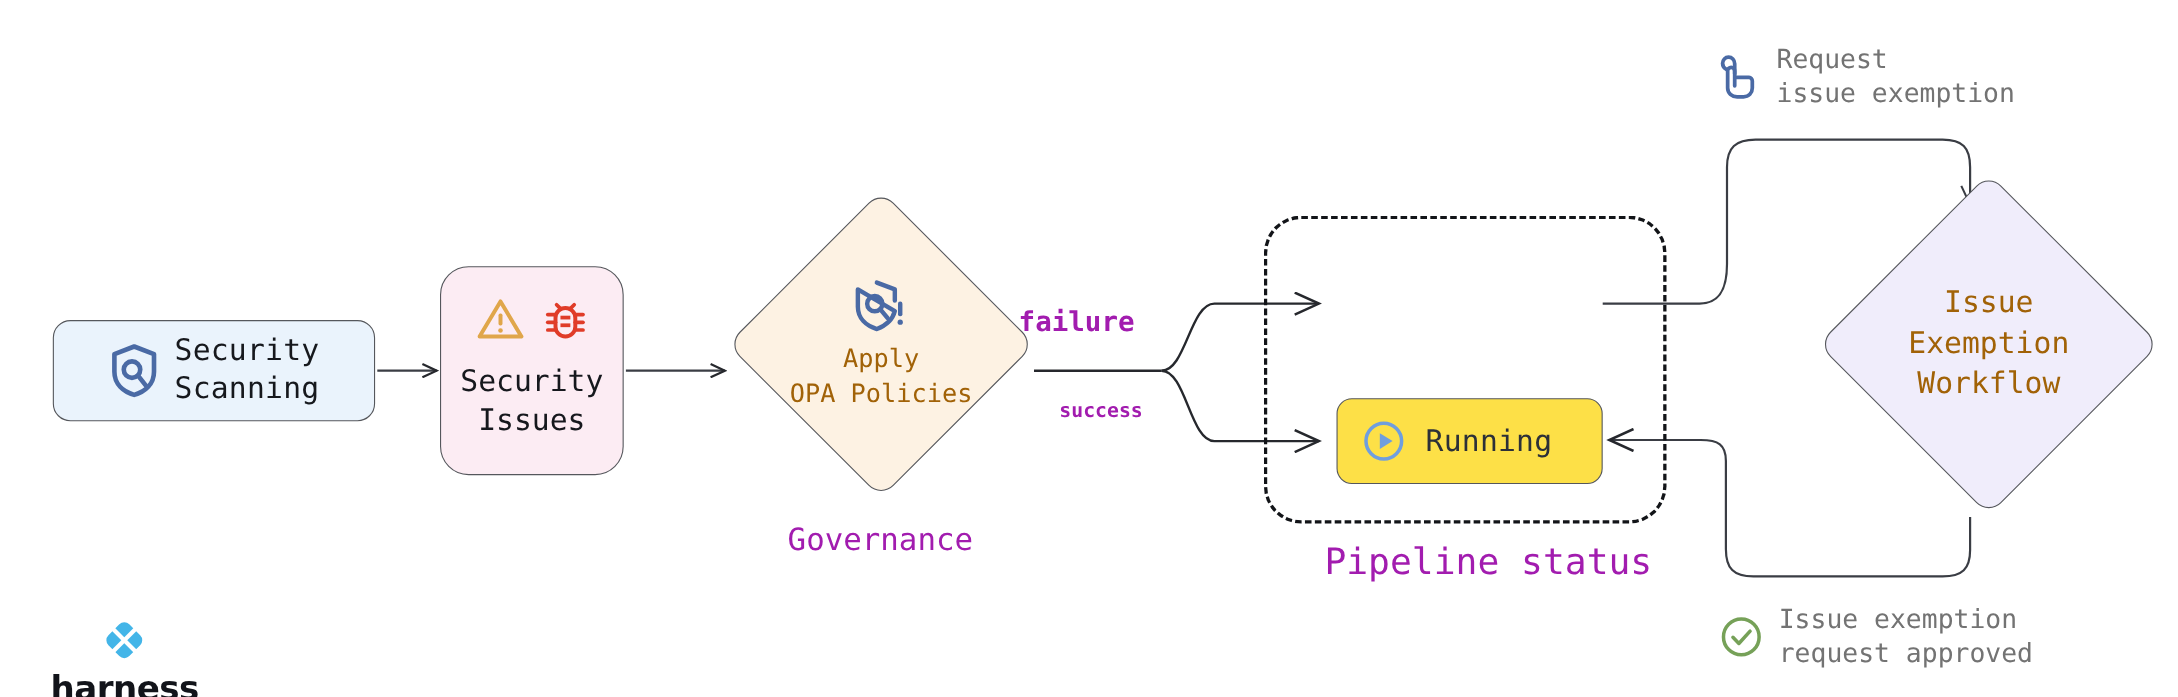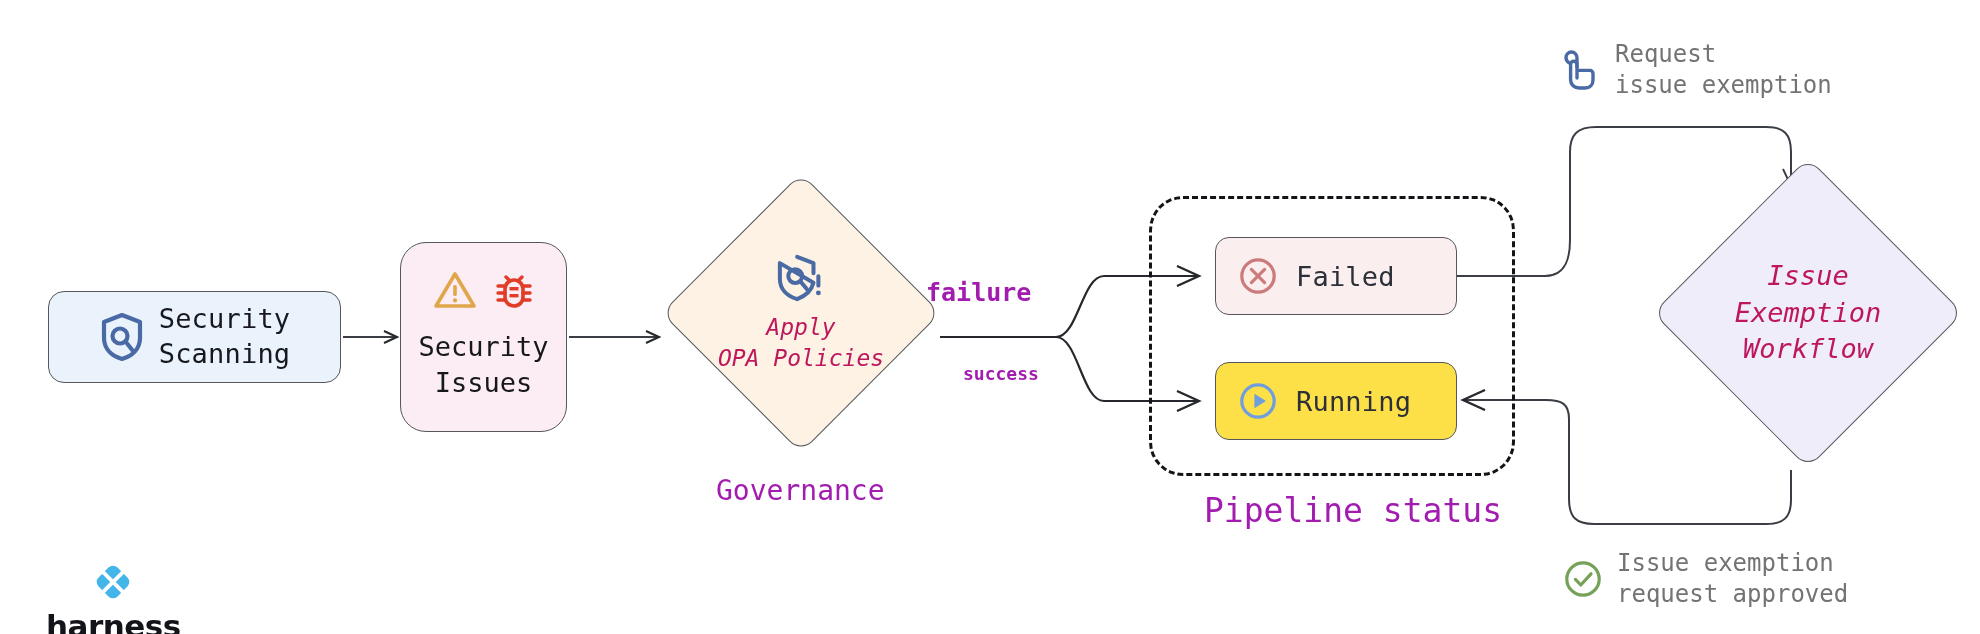--- a/index.html
+++ b/index.html
@@ -89,23 +89,22 @@
   }
   .diamond-body {
     position: absolute;
     left: 0; top: 0;
     width: 100%; height: 100%;
     display: flex;
     flex-direction: column;
     align-items: center;
     justify-content: center;
     gap: 9px;
-    color: #be185d;
+    color: #a16207;
     text-align: center;
-    font-style: italic;
   }
 
   .d-gov { left: 662px; top: 174px; width: 278px; height: 278px; }
   .d-gov .diamond-face { width: 196px; height: 196px; background: #fdf2e3; }
   .d-gov .lbl { font-size: 23px; line-height: 1.32; white-space: pre-line; }
 
   .d-exempt { left: 1654px; top: 159px; width: 308px; height: 308px; }
   .d-exempt .diamond-face { width: 218px; height: 218px; background: #f0edfb; }
   .d-exempt .lbl { font-size: 27px; line-height: 1.36; white-space: pre-line; }
 
@@ -271,27 +270,20 @@
       </svg>
       <div class="lbl">Apply
 OPA Policies</div>
     </div>
   </div>
   <div class="caption cap-governance">Governance</div>
 
   <div class="caption cap-failure">failure</div>
   <div class="caption cap-success">success</div>
 
-  <div class="node n-status n-failed">
-    <svg class="ico" width="40" height="40" viewBox="0 0 40 40" xmlns="http://www.w3.org/2000/svg">
-      <circle cx="20" cy="20" r="16.2" fill="none" stroke="#cc7b7b" stroke-width="3.2"></circle>
-      <path d="M13.4 13.4 L26.6 26.6 M26.6 13.4 L13.4 26.6" stroke="#cc7b7b" stroke-width="3.2" stroke-linecap="round"></path>
-    </svg>
-    <div class="lbl">Failed</div>
-  </div>
 
   <div class="node n-status n-running">
     <svg class="ico" width="40" height="40" viewBox="0 0 40 40" xmlns="http://www.w3.org/2000/svg">
       <circle cx="20" cy="20" r="16.2" fill="none" stroke="#6f9ede" stroke-width="3.2"></circle>
       <path d="M16.4 12.8 L28 20 L16.4 27.2 Z" fill="#6f9ede"></path>
     </svg>
     <div class="lbl">Running</div>
   </div>
 
   <div class="caption cap-pipeline">Pipeline status</div>

